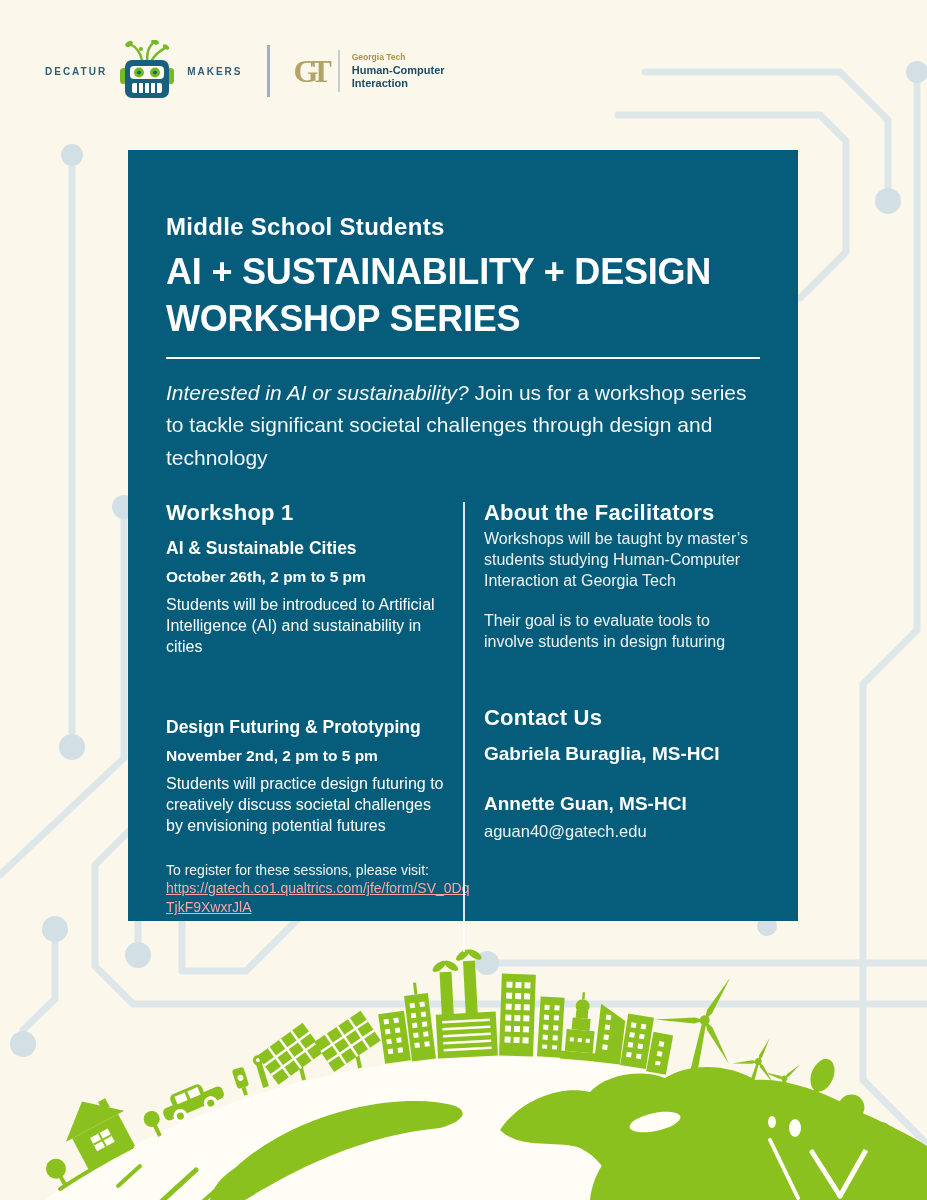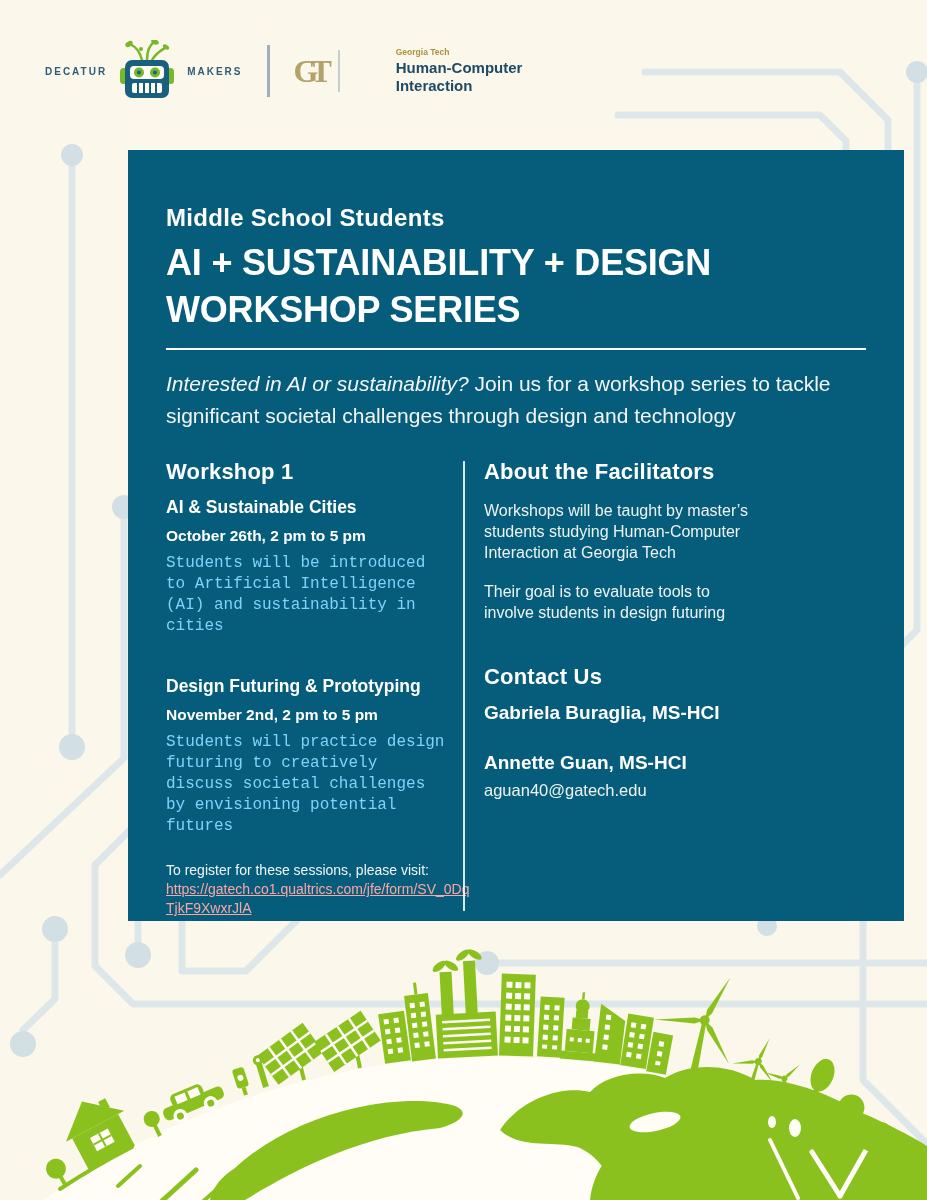--- a/index.html
+++ b/index.html
@@ -15,45 +15,45 @@
   
   .header{position:absolute;left:45px;top:40px;z-index:4;display:flex;align-items:center;}
   .dm-logo{display:flex;align-items:center;}
   .dm-word{font-size:10px;font-weight:bold;letter-spacing:2px;color:#2e5d7a;}
   .dm-robot{margin:0 4px;}
   .logo-divider{width:3px;height:52px;background:#9fb0bb;margin:0 24px;}
   .gt-block{display:flex;align-items:center;}
   .gt-mark{font-family:"Liberation Serif",serif;font-weight:bold;font-size:32px;
     color:#b3a369;letter-spacing:-8px;line-height:1;padding-right:14px;}
   .gt-rule{width:2px;height:42px;background:#c3cdd3;margin-right:12px;}
-  .gt-text{display:flex;flex-direction:column;justify-content:center;margin-left:44px;}
+  .gt-text{display:flex;flex-direction:column;justify-content:center;}
   .gt-small{font-size:8.5px;font-weight:bold;color:#ab9340;margin-bottom:2px;}
-  .gt-dept{font-size:15px;font-weight:bold;color:#1d4b66;line-height:1.18;}
+  .gt-dept{font-size:11px;font-weight:bold;color:#1d4b66;line-height:1.18;}
 
   
-  .card{position:absolute;left:128px;top:150px;width:776px;height:771px;z-index:3;
-    background:#065d7b;color:#fff;box-sizing:border-box;padding:4px 38px;}
+  .card{position:absolute;left:128px;top:150px;width:670px;height:771px;z-index:3;
+    background:#065d7b;color:#fff;box-sizing:border-box;padding:13px 38px;}
   .eyebrow{margin-top:50px;font-size:24px;font-weight:bold;letter-spacing:.3px;}
   .big-title{margin-top:8px;font-size:36px;font-weight:bold;line-height:1.3;letter-spacing:-.2px;}
   .title-rule{border:none;border-top:2px solid #ffffff;margin:14px 0 0 0;}
   .intro{margin-top:18px;font-size:21px;line-height:1.55;color:#f2f6f7;}
   .intro em{font-style:italic;}
 
   .columns{position:relative;margin-top:26px;display:grid;grid-template-columns:298px 296px;}
   .col-divider{position:absolute;left:297px;top:2px;height:450px;width:1.5px;
     background:rgba(255,255,255,.85);}
   .cell{box-sizing:border-box;}
   .cell.left{padding-right:18px;}
   .cell.right{padding-left:20px;}
   .row1{min-height:205px;}
   .sec-heading{font-size:22px;font-weight:bold;letter-spacing:.2px;}
   .sub-title{margin-top:12px;font-size:17.5px;font-weight:bold;}
   .date-line{margin-top:9px;font-size:15.5px;font-weight:bold;}
-  .body-text{margin-top:8px;font-size:16px;line-height:1.32;color:#7dd3fc;font-family:Liberation Mono, monospace;}
-  .para{margin-top:15px;font-size:16px;line-height:1.32;color:#eef3f5;}
+  .body-text{margin-top:8px;font-size:16px;line-height:1.32;color:#ffffff;}
+  .para{margin-top:2px;font-size:16px;line-height:1.32;color:#eef3f5;}
   .para + .para{margin-top:18px;}
   .person-name{margin-top:12px;font-size:19px;font-weight:bold;}
   .person-email{margin-top:7px;font-size:16.5px;color:#eef3f5;}
   .person-name.second{margin-top:28px;}
   .register{margin-top:24px;width:312px;font-size:14px;line-height:1.35;color:#f2f6f7;}
   .register a{color:#fca5a5;text-decoration:underline;word-break:break-all;cursor:pointer;}
 </style>
 </head>
 <body>
 

